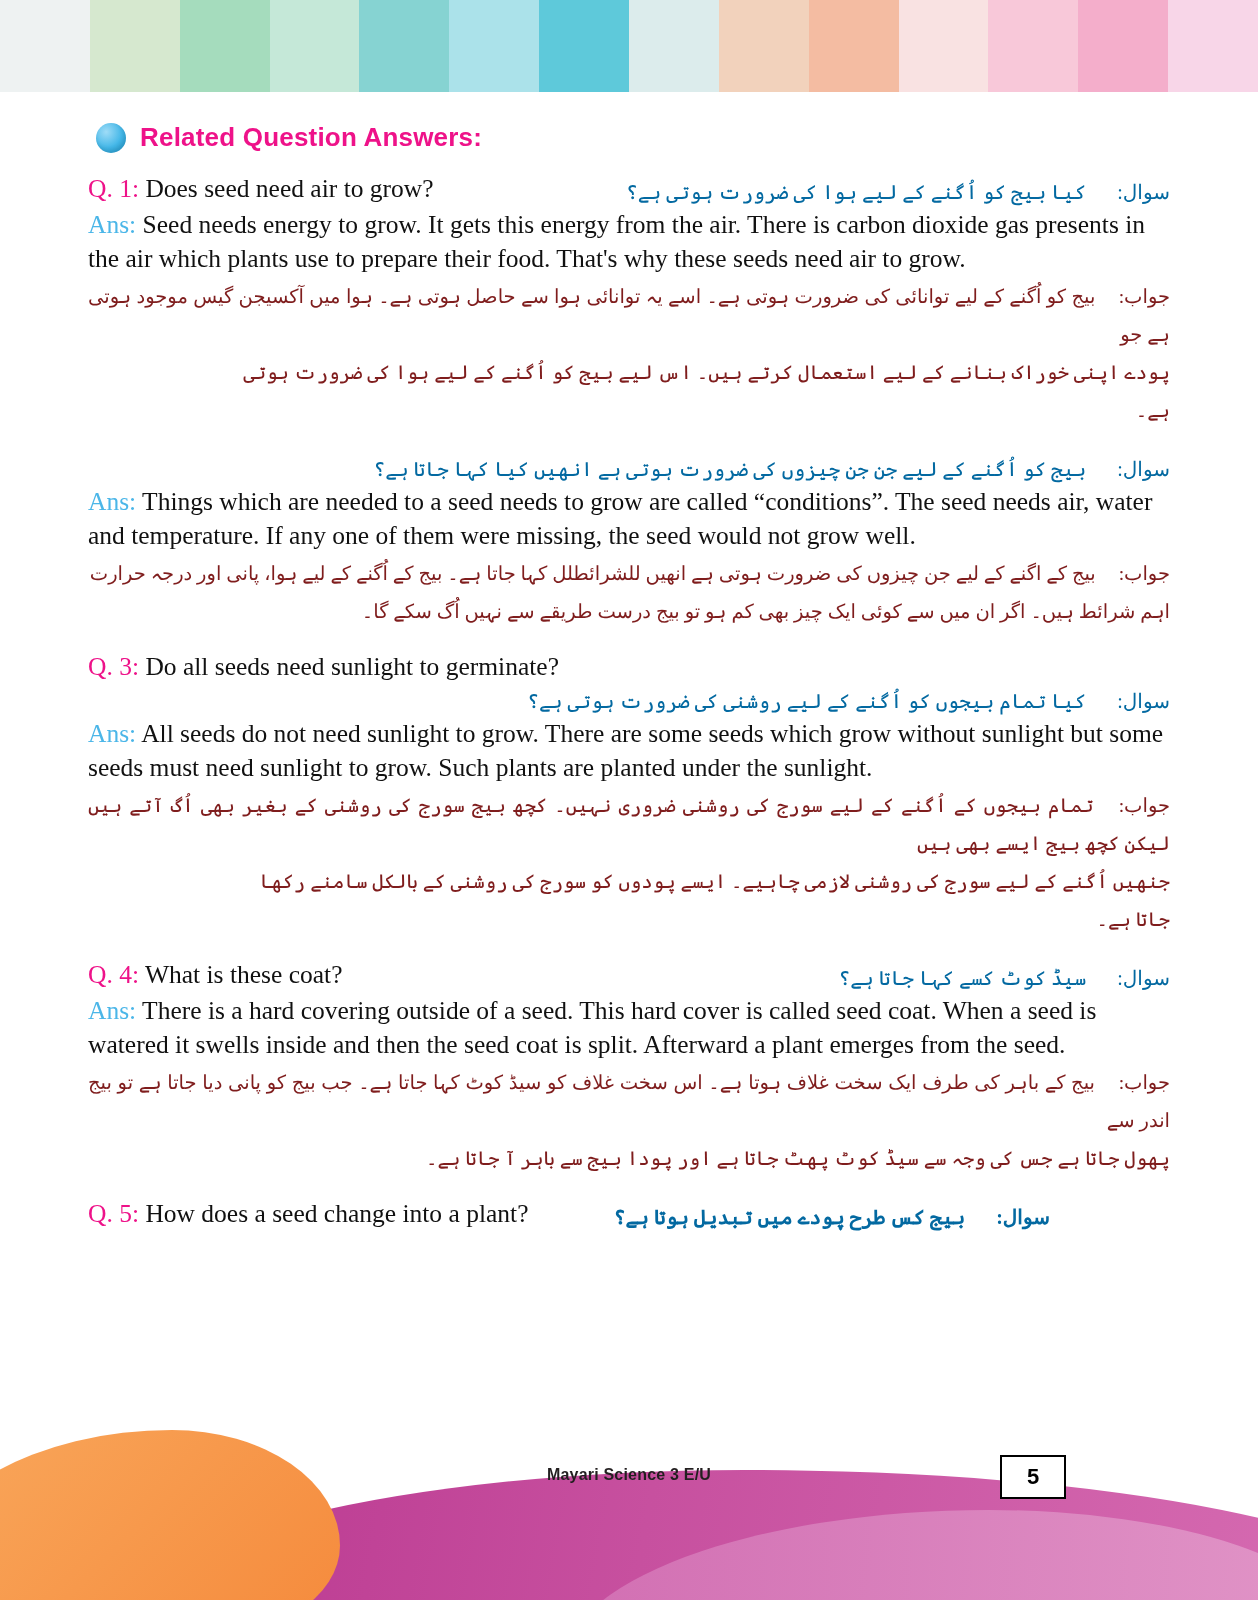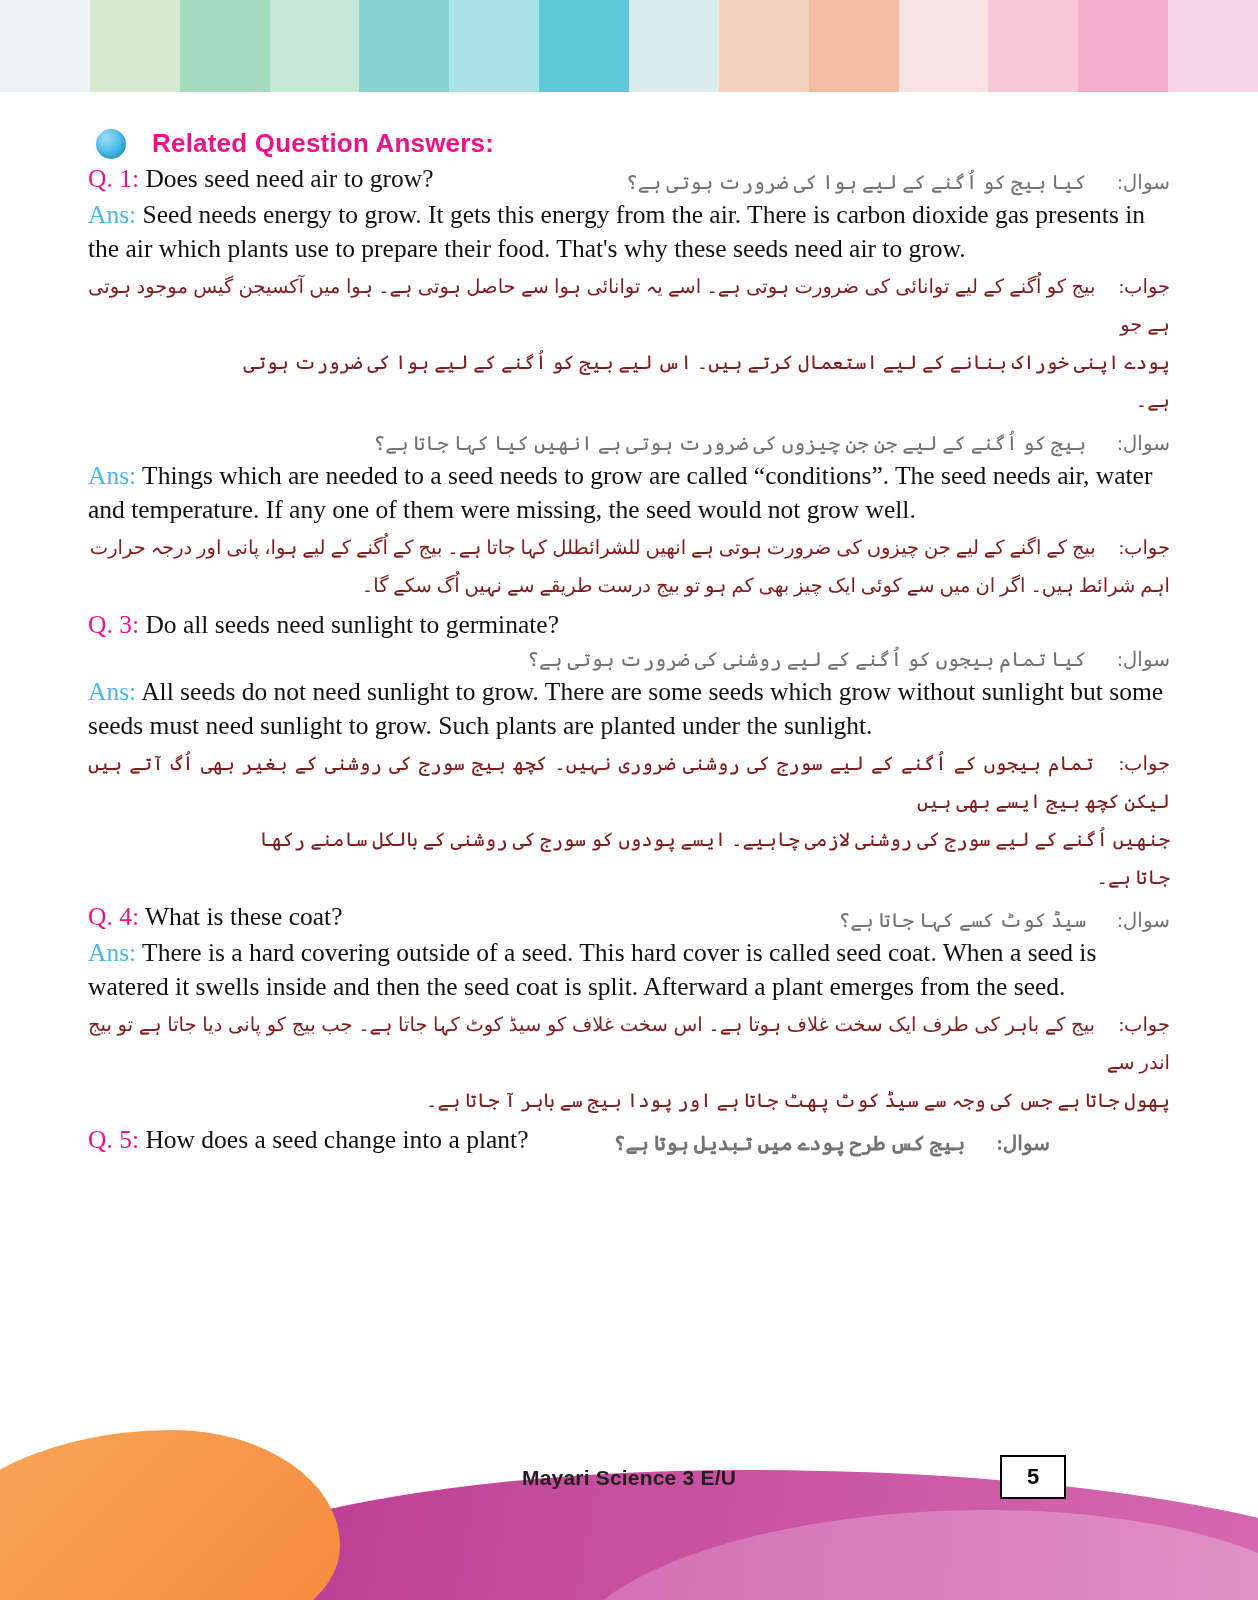--- a/index.html
+++ b/index.html
@@ -86,61 +86,61 @@
     top: 92px; left: 0;
     width: 1258px;
     height: 1330px;
     box-sizing: border-box;
     padding: 24px 88px 0 88px;
   }
 
   .heading-row {
     display: flex;
     align-items: center;
-    gap: 26px;
-    margin: 12px 0 2px 8px;
+    gap: 14px;
+    margin: 6px 0 2px 8px;
     text-align: right;
   }
   .bullet-circle {
     width: 30px; height: 30px;
     border-radius: 50%;
     background: radial-gradient(circle at 34% 30%, #9fdcf7 0%, #43b7e8 55%, #1f9ed6 100%);
     box-shadow: inset -2px -3px 4px rgba(0,0,0,0.12);
     flex: 0 0 auto;
   }
   .heading-text {
     font-family: "Liberation Sans", sans-serif;
     font-weight: bold;
     font-size: 26px;
     color: #ee1289;
     letter-spacing: 0.2px;
   }
 
-  .qa-block { margin-top: 4px; }
+  .qa-block { margin-top: 20px; }
 
   
   .q-line {
     display: flex;
     align-items: flex-start;
     justify-content: space-between;
     gap: 18px;
   }
   .q-eng {
     font-size: 25.5px;
     color: #111;
     line-height: 1.22;
     white-space: nowrap;
   }
   .q-eng .q-label {
     color: #ee1289;
   }
   .q-urdu {
     direction: rtl;
     font-size: 20px;
-    color: #737373;
+    color: #0369a1;
     line-height: 1.5;
     white-space: nowrap;
     padding-top: 4px;
   }
   .q-urdu .u-label { margin-left: 26px; }
 
   .ans-eng {
     font-size: 25.5px;
     color: #111;
     line-height: 1.33;
@@ -179,21 +179,21 @@
     width: 1258px;
     height: 178px;
   }
   .footer-title {
     position: absolute;
     left: 0; right: 0;
     top: 44px;
     text-align: center;
     font-family: "Liberation Sans", sans-serif;
     font-weight: bold;
-    font-size: 21px;
+    font-size: 16px;
     color: #231f20;
     letter-spacing: 0.2px;
   }
   .page-num-box {
     position: absolute;
     right: 192px;
     top: 33px;
     width: 62px; height: 40px;
     background: #ffffff;
     border: 2px solid #000;

